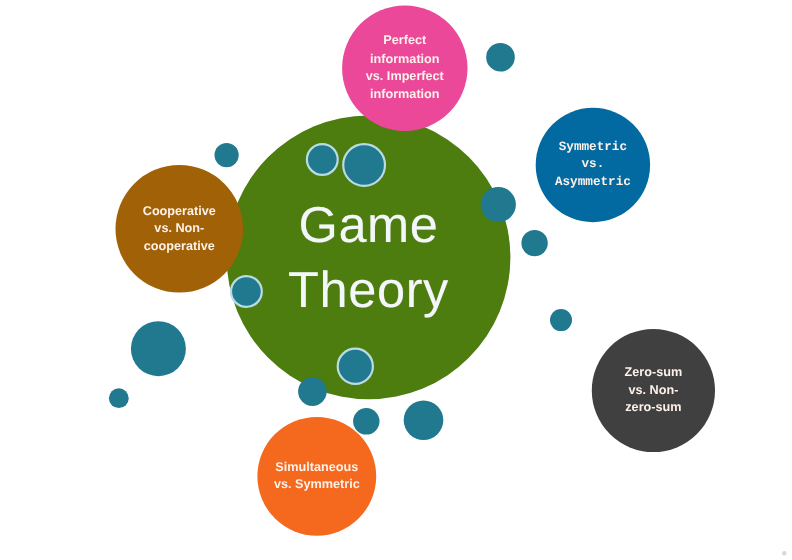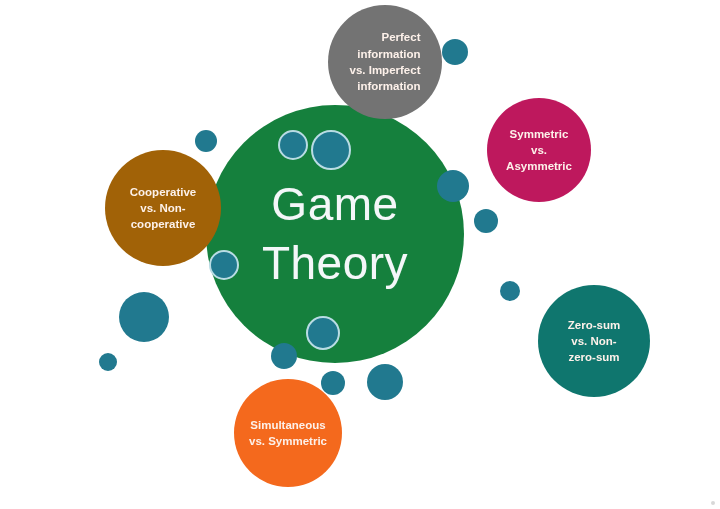--- a/index.html
+++ b/index.html
@@ -88,38 +88,38 @@
       <div class="dot z-front" style="left: 500px; top: 281px; width: 20px; height: 20px; background: rgb(33, 121, 143);"></div>
       <div class="dot ringed z-front" style="left: 209px; top: 250px; width: 26px; height: 26px; background: rgb(33, 121, 143); border-color: rgb(185, 220, 228);"></div>
       <div class="dot z-front" style="left: 119px; top: 292px; width: 50px; height: 50px; background: rgb(33, 121, 143);"></div>
       <div class="dot z-front" style="left: 99px; top: 353px; width: 18px; height: 18px; background: rgb(33, 121, 143);"></div>
       <div class="dot ringed z-front" style="left: 306px; top: 316px; width: 30px; height: 30px; background: rgb(33, 121, 143); border-color: rgb(185, 220, 228);"></div>
       <div class="dot z-front" style="left: 271px; top: 343px; width: 26px; height: 26px; background: rgb(33, 121, 143);"></div>
       <div class="dot z-front" style="left: 321px; top: 371px; width: 24px; height: 24px; background: rgb(33, 121, 143);"></div>
       <div class="dot z-front" style="left: 367px; top: 364px; width: 36px; height: 36px; background: rgb(33, 121, 143);"></div>
     </div>
 
-  <div class="bubble core-bubble" id="core-bubble" style="left: 206px; top: 105px; width: 258px; height: 258px; background: #15803d;">
+  <div class="bubble core-bubble" id="core-bubble" style="left: 206px; top: 105px; width: 258px; height: 258px; background: #4d7c0f;">
     <span class="core-label">Game
 Theory</span>
   </div>
 
   <div id="topic-layer">
-      <div class="bubble topic-bubble" style="left: 328px; top: 5px; width: 114px; height: 114px; background: #737373; text-align: right;">
+      <div class="bubble topic-bubble" style="left: 311px; top: 5px; width: 114px; height: 114px; background: #ec4899;">
         <span class="topic-label" style="font-size: 11.5px;">Perfect
 information
 vs. Imperfect
 information</span>
       </div>
-      <div class="bubble topic-bubble" style="left: 487px; top: 98px; width: 104px; height: 104px; background: #be185d;">
+      <div class="bubble topic-bubble" style="left: 487px; top: 98px; width: 104px; height: 104px; background: #0369a1; font-family: Liberation Mono, monospace;">
         <span class="topic-label" style="font-size: 11.5px;">Symmetric
 vs.
 Asymmetric</span>
       </div>
-      <div class="bubble topic-bubble" style="left: 538px; top: 285px; width: 112px; height: 112px; background: #0f766e;">
+      <div class="bubble topic-bubble" style="left: 538px; top: 299px; width: 112px; height: 112px; background: #404040;">
         <span class="topic-label" style="font-size: 11.5px;">Zero-sum
 vs. Non-
 zero-sum</span>
       </div>
       <div class="bubble topic-bubble" style="left: 234px; top: 379px; width: 108px; height: 108px; background: rgb(244, 105, 29);">
         <span class="topic-label" style="font-size: 11.5px;">Simultaneous
 vs. Symmetric</span>
       </div>
       <div class="bubble topic-bubble" style="left: 105px; top: 150px; width: 116px; height: 116px; background: #a16207;">
         <span class="topic-label" style="font-size: 11.5px;">Cooperative

